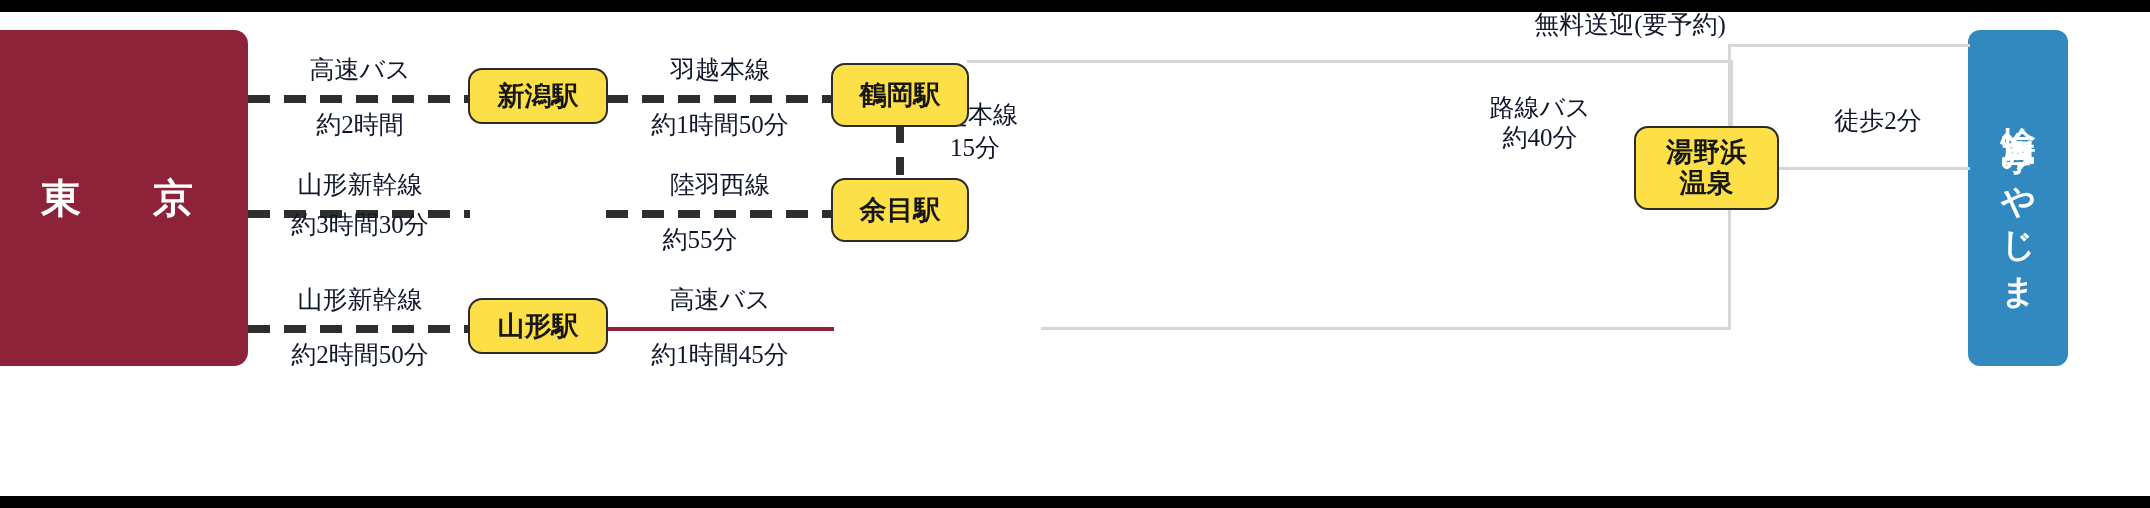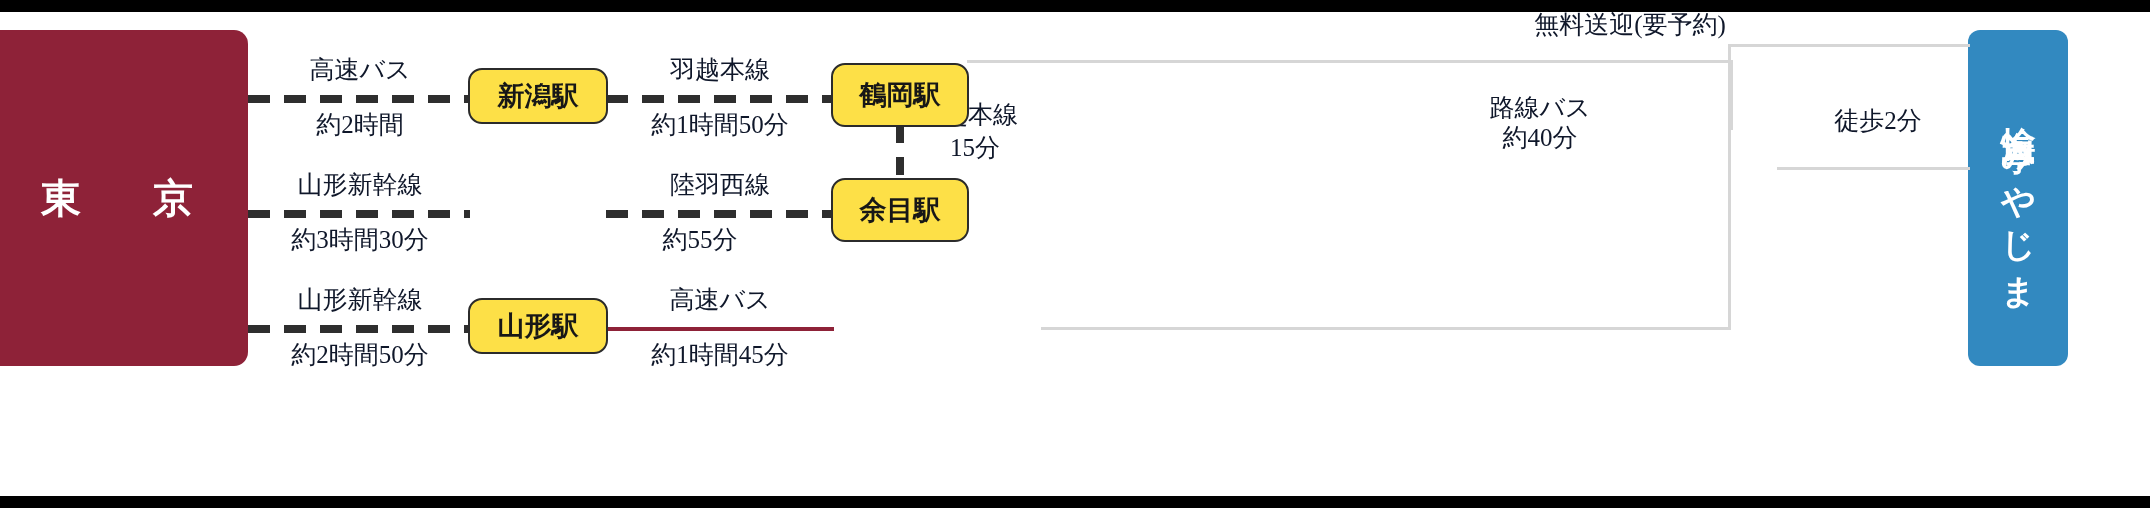--- a/index.html
+++ b/index.html
@@ -153,21 +153,21 @@
   <div class="seg dash-h" style="left:606px; top:95px; width:228px;"></div>
   <div class="lbl ctr" style="left:720px; top:55px;">羽越本線</div>
   <div class="lbl ctr" style="left:720px; top:110px;">約1時間50分</div>
 
   <div class="node" style="left:831px; top:63px; width:138px; height:64px;">
     <span>鶴岡駅</span>
   </div>
 
   <div class="seg dash-h" style="left:248px; top:210px; width:222px;"></div>
   <div class="lbl ctr" style="left:360px; top:170px;">山形新幹線</div>
-  <div class="lbl ctr" style="left:360px; top:225px;">約3時間30分</div>
+  <div class="lbl ctr" style="left:360px; top:210px;">約3時間30分</div>
 
 
   <div class="seg dash-h" style="left:606px; top:210px; width:228px;"></div>
   <div class="lbl ctr" style="left:720px; top:170px;">陸羽西線</div>
   <div class="lbl ctr" style="left:700px; top:225px;">約55分</div>
 
   <div class="node" style="left:831px; top:178px; width:138px; height:64px;">
     <span>余目駅</span>
   </div>
 
@@ -186,20 +186,24 @@
   <div class="seg solid-red" style="left:606px; top:327px; width:228px;"></div>
   <div class="lbl ctr" style="left:720px; top:285px;">高速バス</div>
   <div class="lbl ctr" style="left:720px; top:340px;">約1時間45分</div>
 
 
   <div class="seg thin-gray-h" style="left:967px; top:60px; width:766px;"></div>
   <div class="seg thin-gray-v" style="left:1730px; top:60px; height:70px;"></div>
   <div class="lbl ctr two" style="left:1540px; top:92px;">路線バス</div>
   <div class="lbl ctr" style="left:1540px; top:123px;">約40分</div>
 
+  <div class="node" style="left:1634px; top:126px; width:145px; height:84px; flex-direction:column;">
+    <span>湯野浜</span>
+    <span>温泉</span>
+  </div>
 
   <div class="seg thin-gray-h" style="left:1041px; top:327px; width:690px;"></div>
   <div class="seg thin-gray-v" style="left:1728px; top:44px; height:285px;"></div>
   <div class="seg thin-gray-h" style="left:1728px; top:44px; width:242px;"></div>
   <div class="lbl ctr" style="left:1630px; top:10px;">無料送迎(要予約)</div>
 
   <div class="seg thin-gray-h" style="left:1777px; top:167px; width:193px;"></div>
   <div class="lbl ctr" style="left:1878px; top:106px;">徒歩2分</div>
 
   <div class="destination">

